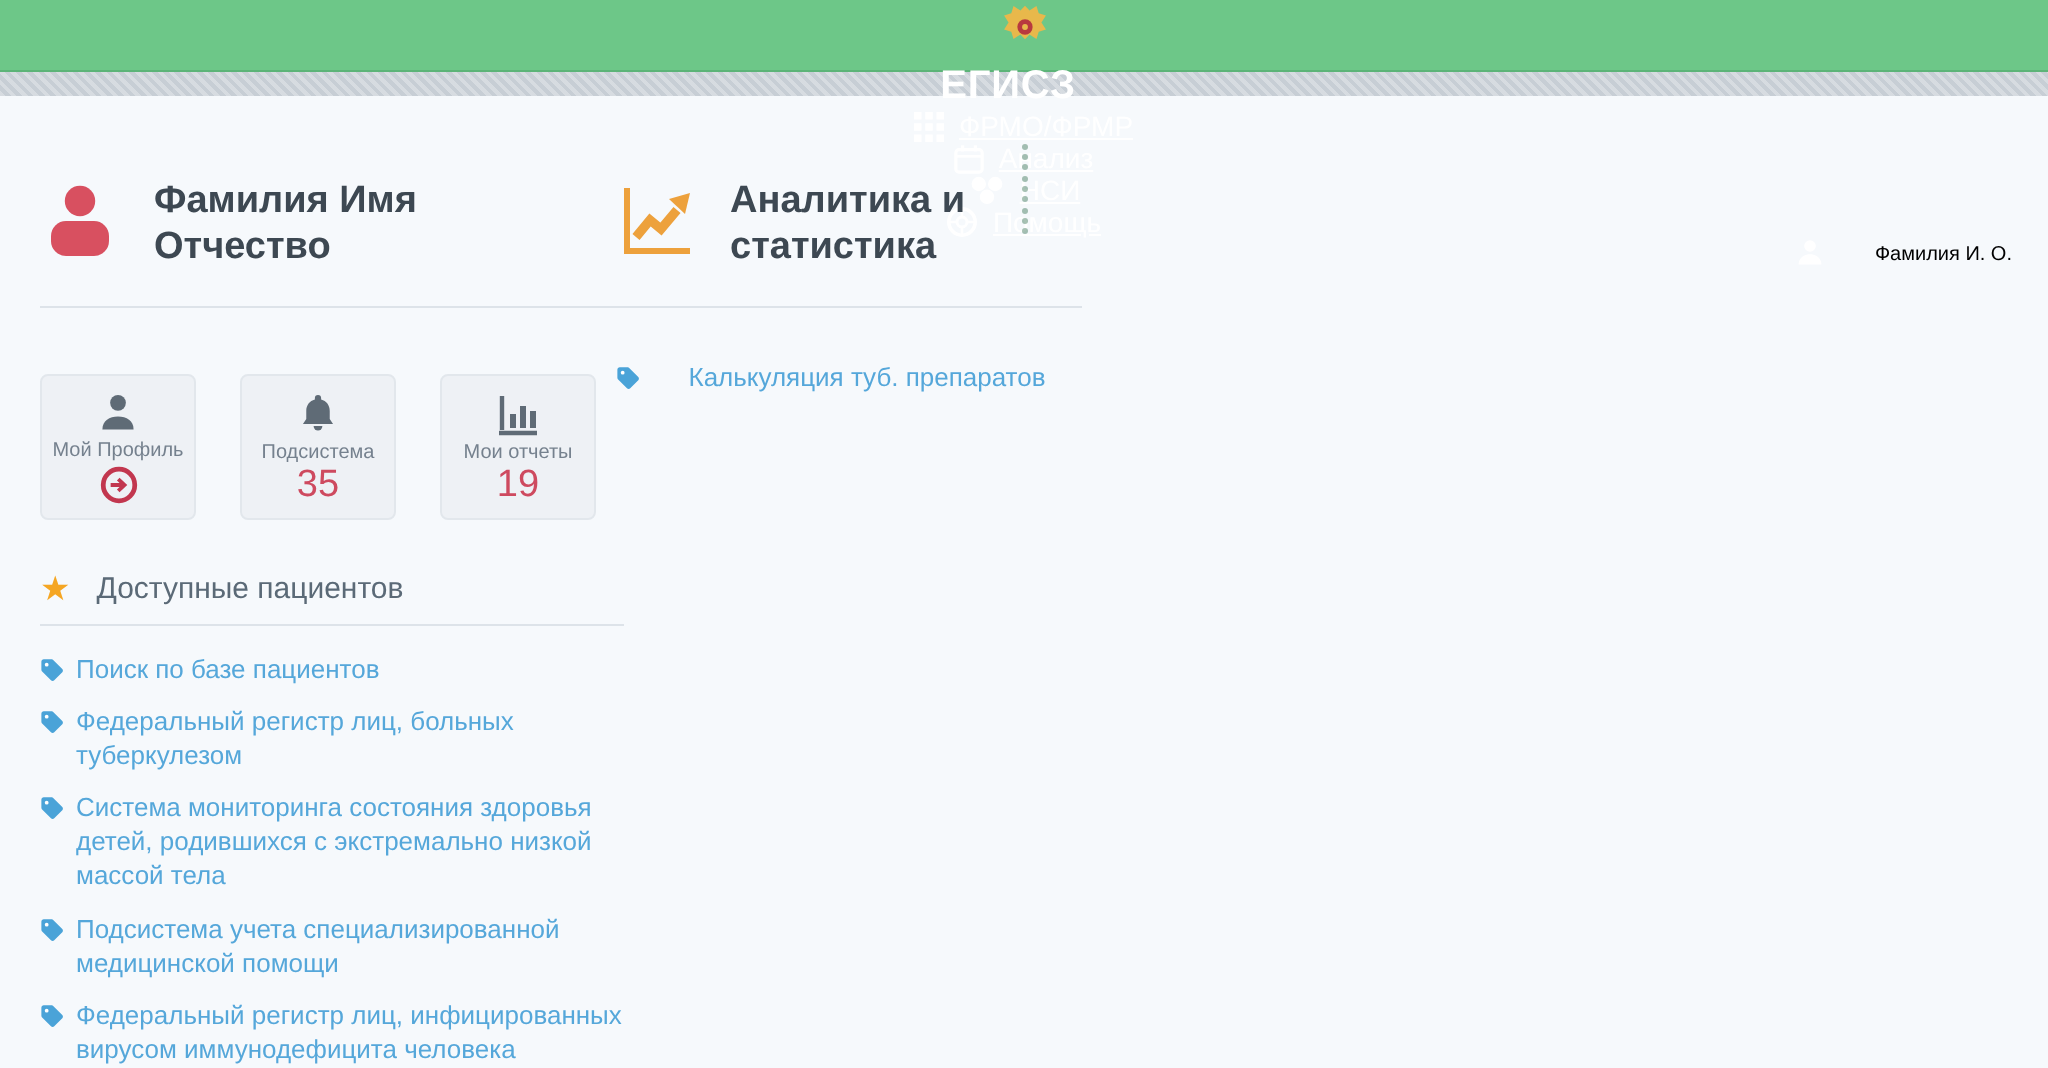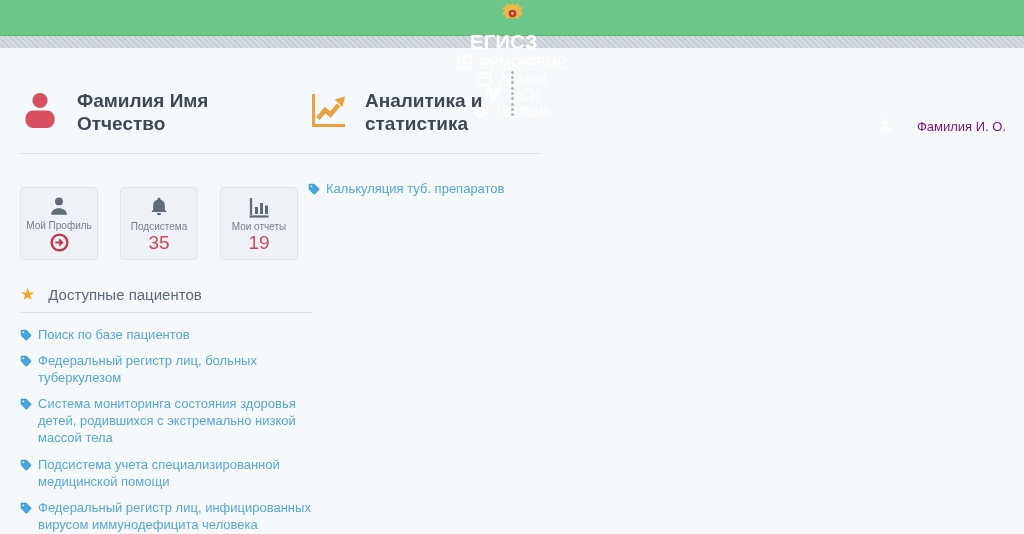--- a/index.html
+++ b/index.html
@@ -20,21 +20,21 @@
   .brand-logo{width:27px;height:27px;flex:none;}
   .brand{color:#fff;font-size:20px;font-weight:bold;letter-spacing:.4px;margin:0 24px 0 8px;}
   .nav-item{display:flex;align-items:center;gap:7px;color:#fff;font-size:14px;margin:0 12px;cursor:pointer;white-space:nowrap;text-decoration:underline;}
   .nav-item .ic{display:flex;align-items:center;}
   .nav-sep{width:3px;height:14px;margin:0 8px;position:relative;}
   .nav-sep::before{
     content:"";position:absolute;left:0;top:1px;width:3px;height:3px;border-radius:50%;
     background:rgba(23,92,55,.38);
     box-shadow:0 5px 0 rgba(23,92,55,.38), 0 10px 0 rgba(23,92,55,.38);
   }
-  .nav-user{margin-left:auto;display:flex;align-items:center;gap:25px;color:#701a75;font-size:13px;cursor:pointer;}
+  .nav-user{margin-left:auto;display:flex;align-items:center;gap:25px;color:#000000;font-size:10px;cursor:pointer;}
   
   .subbar{
     height:12px;background:#c7ced5;
     background-image:repeating-linear-gradient(45deg, rgba(255,255,255,.28) 0 2px, rgba(0,0,0,0) 2px 4px);
   }
   
   .main{position:relative;height:482px;}
   .col-left{position:absolute;left:20px;top:42px;width:292px;}
   .col-right{position:absolute;left:308px;top:42px;width:233px;}
   .sec-header{display:flex;gap:17px;}
@@ -255,21 +255,21 @@
         <svg viewBox="0 0 40 40" width="40" height="40">
           <path d="M5.5 4v31.5H37" fill="none" stroke="#eda13c" stroke-width="3"></path>
           <path d="M10 28.5l7-8.5 5.5 4.5 8-9.5" fill="none" stroke="#eda13c" stroke-width="4.6"></path>
           <path d="M26.5 9.5l10.5-3-2.5 10.5z" fill="#eda13c"></path>
         </svg>
       </span>
       <h1 class="sec-title">Аналитика и статистика</h1>
     </div>
     <div class="divider"></div>
 
-    <div class="links" style="margin-top:26px;">
+    <div class="links" style="margin-top:26px;text-align:center;">
       <a class="link">
         <span class="tag">
           <svg width="12" height="12" viewBox="0 0 14 14">
               <path fill="#4aa3d8" d="M7.7 1.1L13 6.4c.5.5.5 1.4 0 1.9l-4.7 4.7c-.5.5-1.4.5-1.9 0L1.1 7.7C.9 7.5.8 7.2.8 6.9V2.2C.8 1.4 1.4.8 2.2.8h4.7c.3 0 .6.1.8.3z"></path>
               <circle cx="3.9" cy="3.9" r="1.1" fill="#fff"></circle>
             </svg>
         </span><span>Калькуляция туб. препаратов</span>
       </a>
     </div>
   </div>

